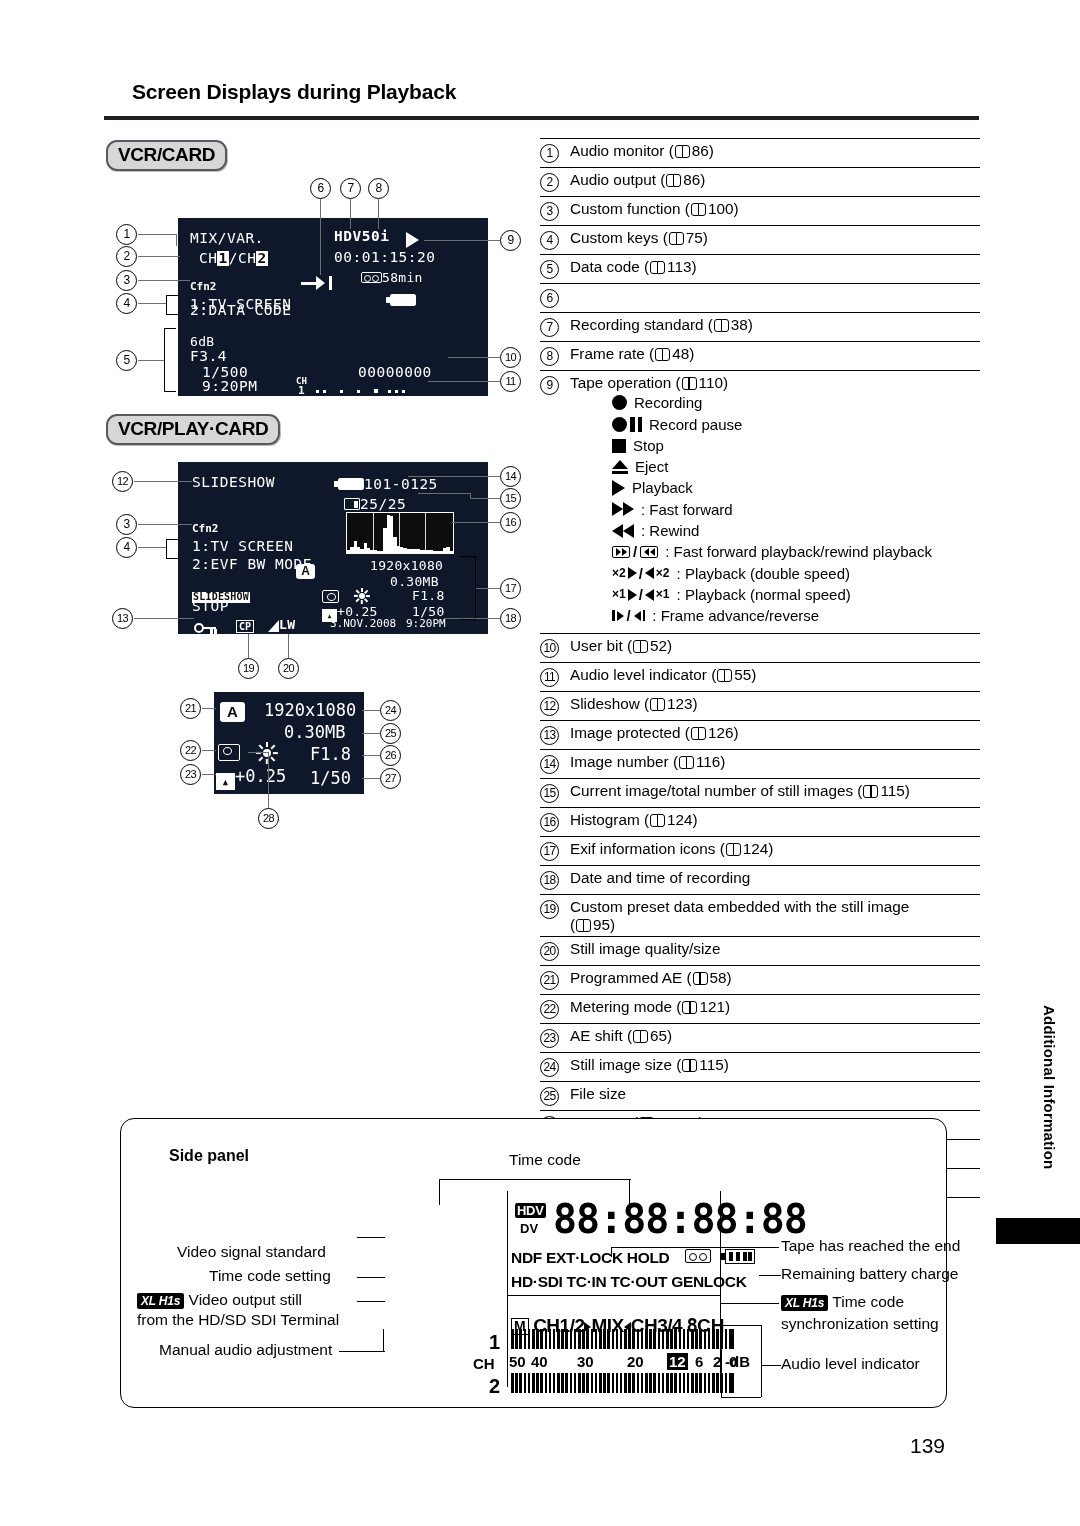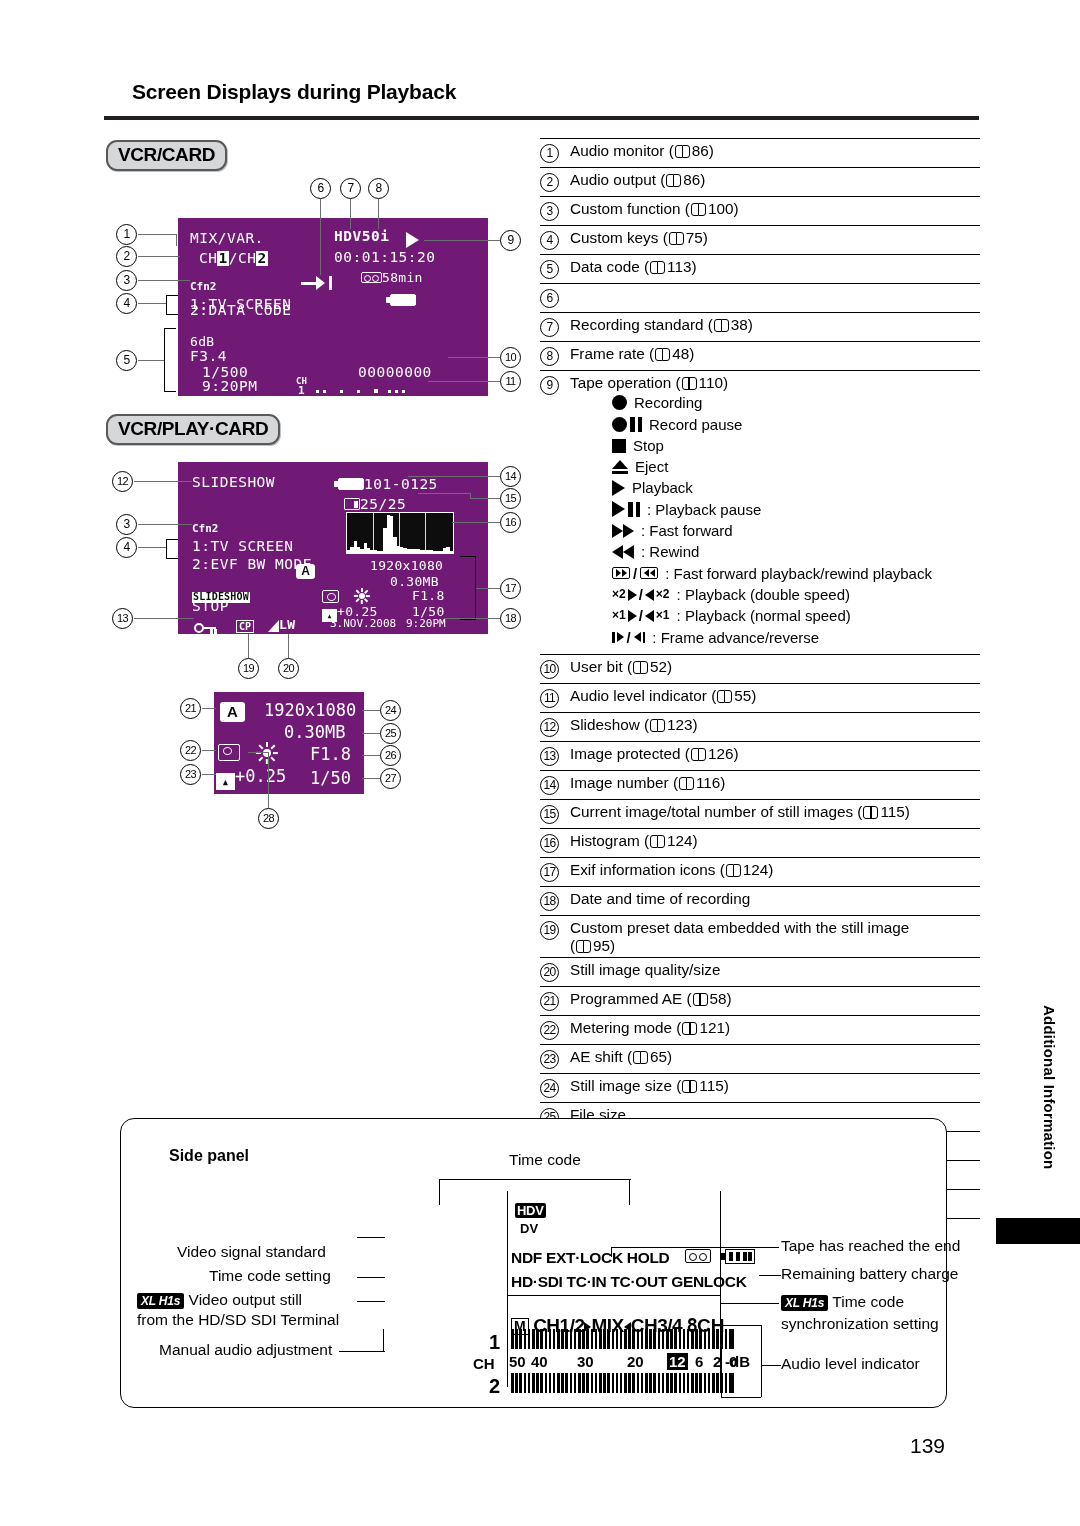--- a/index.html
+++ b/index.html
@@ -35,21 +35,21 @@
     padding: 2px 10px 3px 10px;
     white-space: nowrap;
     box-shadow: 1px 1px 0 #bfc0c2;
   }
   #badge-vcr { left: 106px; top: 140px; }
   #badge-vcrcard { left: 106px; top: 414px; }
 
   
   .lcd {
     position: absolute;
-    background: #701a75;
+    background: #0f172a;
     color: #ffffff;
     font-family: "DejaVu Sans Mono", monospace;
     overflow: hidden;
     text-decoration: underline;
   }
   #screen1 { left: 178px; top: 218px; width: 310px; height: 178px; }
   #screen2 { left: 178px; top: 462px; width: 310px; height: 172px; }
   #screen3 { left: 214px; top: 692px; width: 150px; height: 102px; }
 
   .lcd .row { position: absolute; white-space: nowrap; }
@@ -654,30 +654,20 @@
               <span class="g-stop"></span>
               <span>Stop</span>
             </div>
             <div class="so">
               <span class="g-eject"></span>
               <span>Eject</span>
             </div>
             <div class="so">
               <span class="g-play"></span>
               <span>Playback</span>
-            </div>
-            <div class="so">
-              <span style="display:inline-flex;align-items:center;gap:3px;">
-                <span class="g-play"></span>
-                <span class="g-pause2">
-                  <i></i>
-                  <i></i>
-                </span>
-              </span>
-              <span>: Playback pause</span>
             </div>
             <div class="so">
               <span class="g-ff">
                 <i></i>
                 <i></i>
               </span>
               <span>: Fast forward</span>
             </div>
             <div class="so">
               <span class="g-rw">
@@ -835,20 +825,21 @@
     <div class="sp-lbl" style="left:38px; top:222px;">Manual audio adjustment</div>
     <div class="lead" style="left:218px; top:232px; width:46px; background:#000;"></div>
     <div class="lead v" style="left:262px; top:210px; height:22px; background:#000;"></div>
 
     <div class="spg-box"></div>
 
     <div style="position:absolute; left:394px; top:82px;">
       <span class="hdv-badge">HDV</span>
       <div style="font-size:13px;font-weight:bold;margin-top:2px;margin-left:5px;">DV</div>
     </div>
+    <div class="seg" style="position:absolute; left:432px; top:78px;">88:88:88:88</div>
 
     <div class="sp-line" style="position:absolute; left:390px; top:130px;">NDF EXT·LOCK HOLD</div>
     <div style="position:absolute; left:564px; top:128px;"><span class="tape-end"></span></div>
     <div style="position:absolute; left:600px; top:128px;">
       <span class="batt-blk"><span class="t"></span><span class="b"></span>
         <i style="left:8px;"></i><i style="left:15px;"></i><i style="left:22px;"></i><i style="left:27px;"></i>
       </span>
     </div>
 
     <div class="sp-line" style="position:absolute; left:390px; top:154px;">HD·SDI TC·IN TC·OUT GENLOCK</div>

